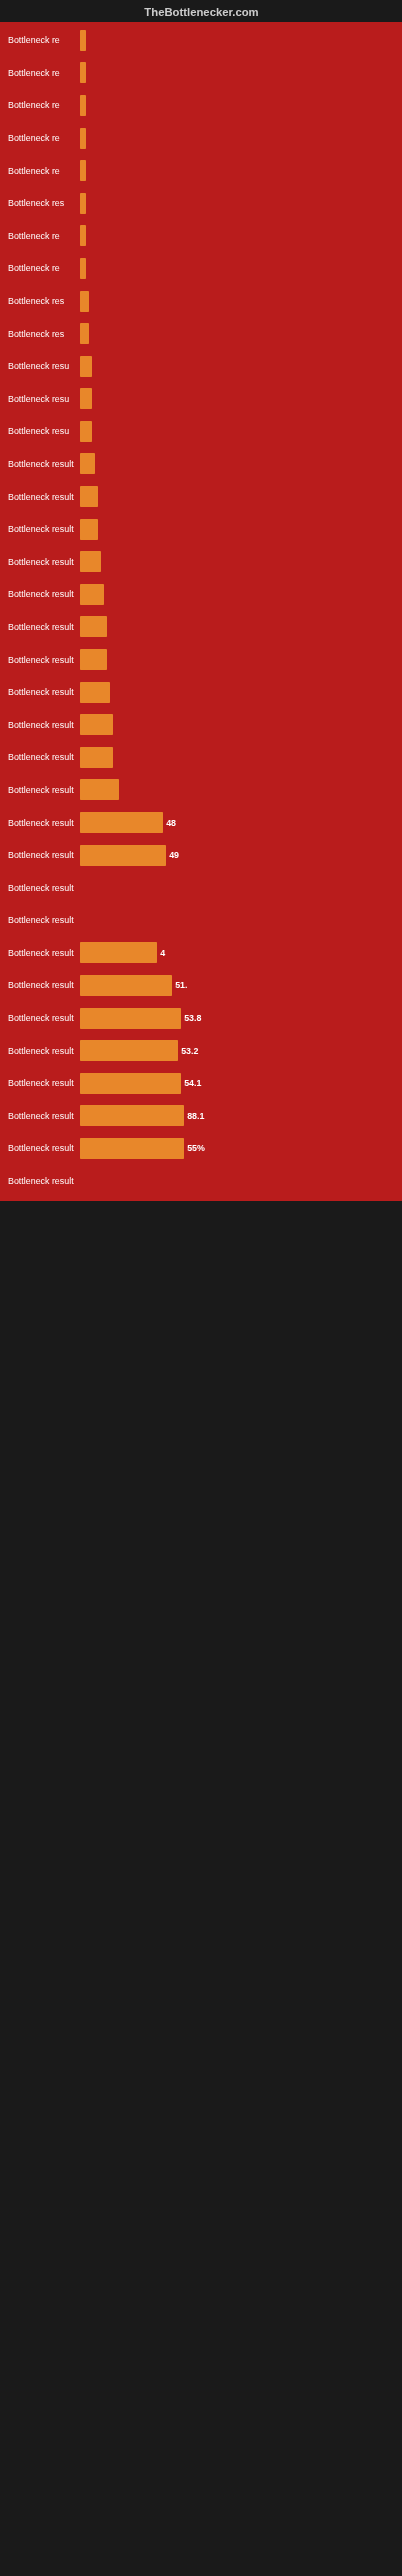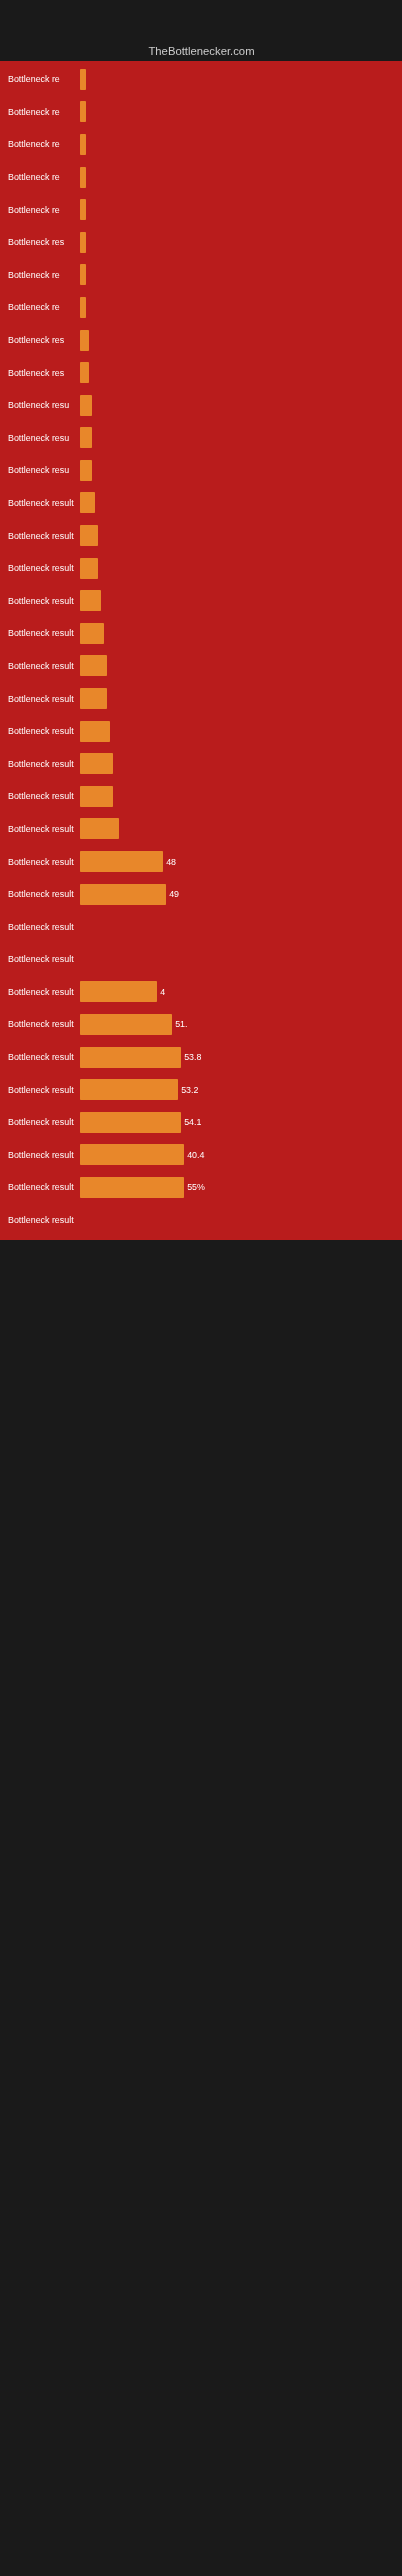--- a/index.html
+++ b/index.html
@@ -11,23 +11,22 @@
       width: 403px;
       background: #1a1a1a;
       font-family: Arial, sans-serif;
       font-size: 10.5px;
     }
     .header {
       text-align: center;
       color: #ccc;
       padding: 6.4px 0 3.2px 0;
       font-size: 11.3px;
-      font-weight: normal;
+      font-weight: bold;
       background: #1a1a1a;
-      margin-top: 39px;
     }
     .chart-area {
       padding: 3.2px 8px;
       background: #b91c1c;
     }
     .bar-row {
       display: flex;
       align-items: center;
       margin-bottom: 1.6px;
       height: 31px;
@@ -55,21 +54,21 @@
       display: flex;
       align-items: center;
       justify-content: flex-end;
       padding-right: 3.2px;
       border-radius: 0.8px;
       min-width: 1.6px;
     }
     .bar-value-outside {
       color: #fff;
       font-size: 8.9px;
-      font-weight: normal;
+      font-weight: bold;
       margin-left: 3.2px;
       white-space: nowrap;
     }
   </style>
 </head>
 <body>
 
 <div class="header">
   <span>TheBottlenecker.com</span>
 </div>
@@ -271,21 +270,21 @@
       <div class="bar-label">Bottleneck result</div>
       <div class="bar-container">
         <div class="bar" style="width: 101px;"></div>
         <span class="bar-value-outside">54.1</span>
       </div>
     </div>
     <div class="bar-row">
       <div class="bar-label">Bottleneck result</div>
       <div class="bar-container">
         <div class="bar" style="width: 104px;"></div>
-        <span class="bar-value-outside">40.4</span>
+        <span class="bar-value-outside">88.1</span>
       </div>
     </div>
     <div class="bar-row">
       <div class="bar-label">Bottleneck result</div>
       <div class="bar-container">
         <div class="bar" style="width: 104px;"></div>
         <span class="bar-value-outside">55%</span>
       </div>
     </div>
     <div class="bar-row">

